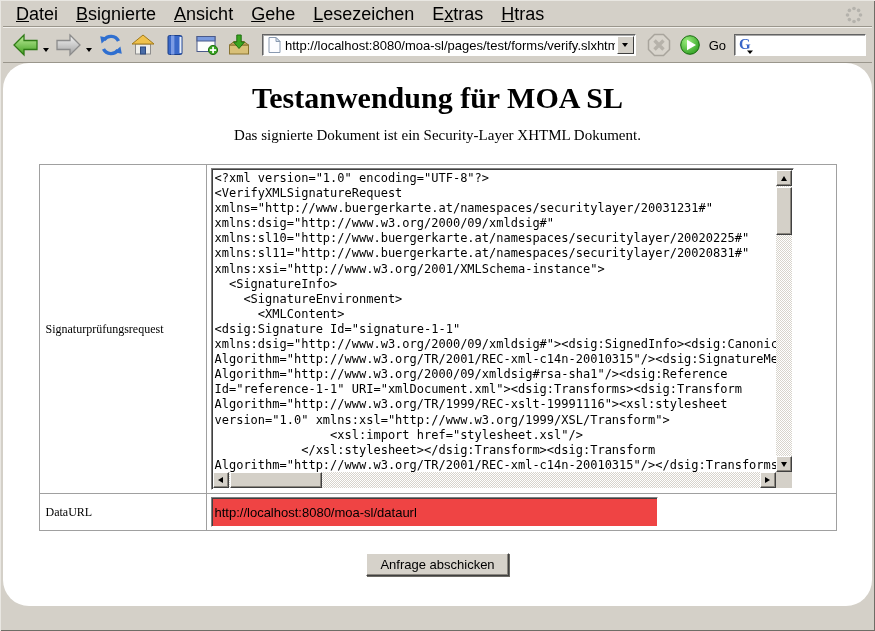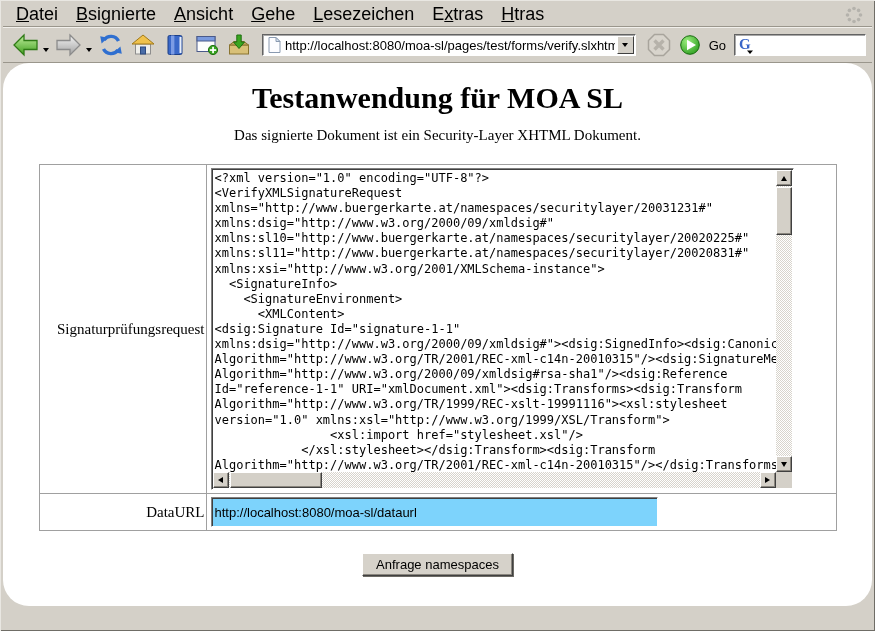--- a/index.html
+++ b/index.html
@@ -72,21 +72,21 @@
   
   .page {
     background:#fff; height:543px; overflow:hidden;
     font-family:"Liberation Serif",serif; color:#000;border-radius:26px;
   }
   .page h1 { text-align:center; font-size:30px; margin:18px 0 12px; font-weight:bold; }
   .subtitle { text-align:center; font-size:15px; margin:0 0 20px; }
 
   table.form { border-collapse:collapse; margin:0 auto; width:798px; }
   table.form, table.form td { border:1px solid #a0a0a0; }
-  td.label { width:167px; font-size:15px; padding-left:6px; vertical-align:middle;text-align:right; }
+  td.label { width:167px; font-size:12px; padding-left:6px; vertical-align:middle; }
   td.field { padding:3px 4px; }
 
   
   .xml-box {
     position:relative; width:583px; height:322px; background:#fff;
     border:1px solid; border-color:#808080 #fff #fff #808080;
     box-shadow:inset 1px 1px 0 #404040;
   }
   .xml-box pre {
     margin:0; padding:2px 1px 0 3px; width:calc(100% - 17px); height:calc(100% - 17px);
@@ -109,21 +109,21 @@
   .hthumb { position:absolute; top:0; left:17px; width:92px; height:16px; background:#d4d0c8;
     border:1px solid; border-color:#fff #404040 #404040 #fff; box-shadow:inset -1px -1px 0 #8a867e; }
   .tri-up{width:0;height:0;border-left:3px solid transparent;border-right:3px solid transparent;border-bottom:5px solid #000;}
   .tri-down{width:0;height:0;border-left:3px solid transparent;border-right:3px solid transparent;border-top:5px solid #000;}
   .tri-left{width:0;height:0;border-top:3px solid transparent;border-bottom:3px solid transparent;border-right:5px solid #000;}
   .tri-right{width:0;height:0;border-top:3px solid transparent;border-bottom:3px solid transparent;border-left:5px solid #000;}
 
   .dataurl-input {
     width:447px; height:20px; font:13px "Liberation Sans",sans-serif; padding:14px 3px;
     border:1px solid; border-color:#808080 #fff #fff #808080;
-    box-shadow:inset 1px 1px 0 #404040; outline:none; background:#7dd3fc;
+    box-shadow:inset 1px 1px 0 #404040; outline:none; background:#ef4444;
   }
 
   .submit-row { text-align:center; margin-top:22px; }
   .submit-btn {
     font:13px "Liberation Sans",sans-serif; color:#000;
     background:#d6d2ca; padding:3px 13px;
     border:1px solid; border-color:#fff #404040 #404040 #fff;
     box-shadow:inset -1px -1px 0 #8a867e, 1px 1px 0 #6c6a64;
     cursor:default;
   }
@@ -312,17 +312,17 @@
       <tr>
         <td class="label">DataURL</td>
         <td class="field">
           <input class="dataurl-input" type="text" value="http://localhost:8080/moa-sl/dataurl" style="">
         </td>
       </tr>
     </tbody>
       </table>
 
     <div class="submit-row">
-      <button class="submit-btn">Anfrage namespaces</button>
+      <button class="submit-btn">Anfrage abschicken</button>
     </div>
   </div>
 
 </div>
 
 </body></html>

